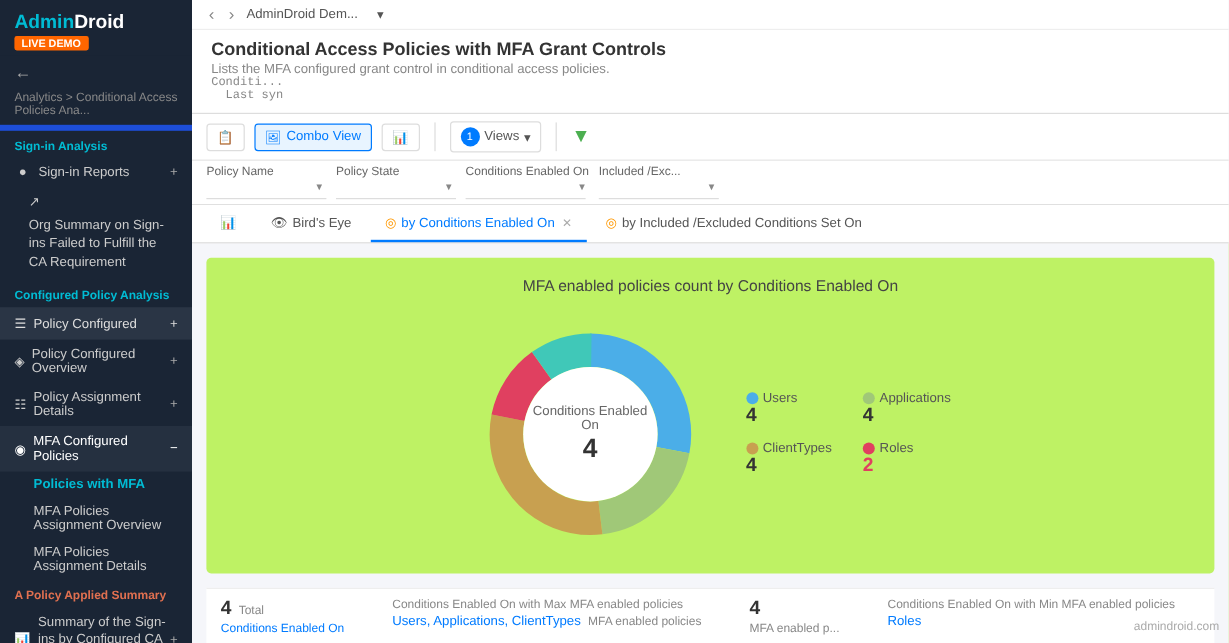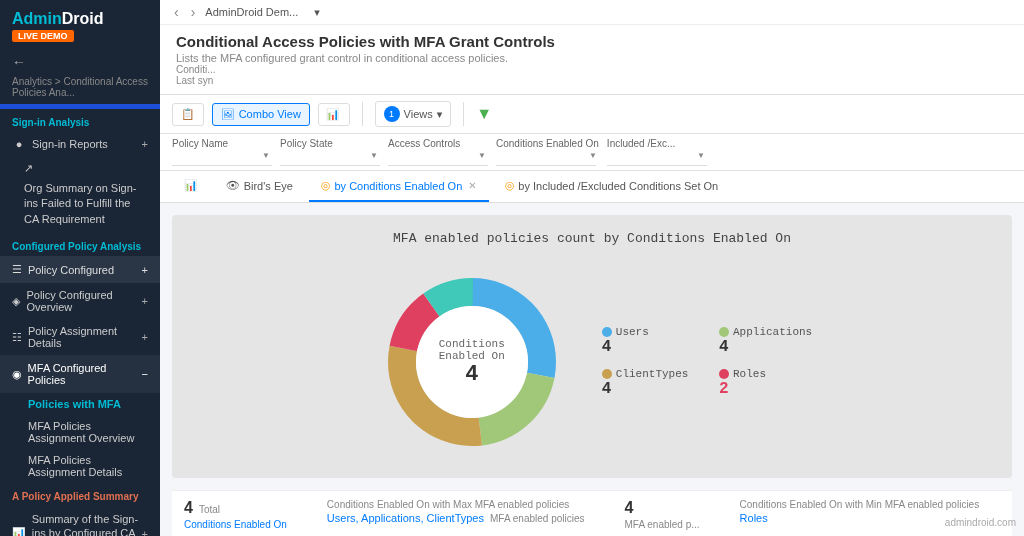--- a/index.html
+++ b/index.html
@@ -30,21 +30,21 @@
     .policy-configured-item.active { background: #2a3545; }
 
     
     .main-content { flex: 1; display: flex; flex-direction: column; overflow: hidden; }
 
     
     .top-header { background: white; border-bottom: 1px solid #ddd; padding: 8px 16px; display: flex; align-items: flex-start; justify-content: space-between; flex-direction: column; }
     .header-left { flex: 1; }
     .page-title { font-size: 15px; font-weight: bold; color: #333; }
     .page-subtitle { font-size: 11px; color: #888; margin-top: 2px; }
-    .header-right { font-size: 10px; color: #888; text-align: left; }
+    .header-right { font-size: 10px; color: #888; text-align: right; font-family: Liberation Mono, monospace; }
 
     
     .toolbar { background: white; border-bottom: 1px solid #e0e0e0; padding: 6px 12px; display: flex; align-items: center; gap: 8px; }
     .toolbar-btn { display: flex; align-items: center; gap: 4px; padding: 4px 8px; border: 1px solid #ddd; background: white; border-radius: 3px; cursor: pointer; font-size: 11px; color: #555; }
     .toolbar-btn.active { background: #e8f4ff; border-color: #007bff; color: #007bff; }
     .toolbar-separator { width: 1px; height: 24px; background: #ddd; margin: 0 4px; }
 
     
     .filter-bar { background: white; border-bottom: 1px solid #e0e0e0; padding: 4px 12px; display: flex; align-items: center; gap: 8px; }
     .filter-item { display: flex; flex-direction: column; }
@@ -56,21 +56,21 @@
     
     .content-area { flex: 1; overflow-y: auto; background: #f5f6fa; }
 
     
     .tabs-bar { background: white; border-bottom: 1px solid #ddd; display: flex; align-items: center; padding: 0 12px; gap: 4px; }
     .tab-item { display: flex; align-items: center; gap: 4px; padding: 8px 12px; font-size: 11px; cursor: pointer; color: #555; border-bottom: 2px solid transparent; }
     .tab-item.active { color: #007bff; border-bottom-color: #007bff; }
     .tab-close { color: #aaa; font-size: 10px; margin-left: 2px; }
 
     
-    .chart-section { background: #e5e5e5; margin: 12px; border-radius: 4px; padding: 16px; font-family: Liberation Mono, monospace; }
+    .chart-section { background: #bef264; margin: 12px; border-radius: 4px; padding: 16px; }
     .chart-title { font-size: 13px; color: #444; margin-bottom: 16px; text-align: center; font-weight: normal; }
     .chart-content { display: flex; align-items: center; gap: 30px; justify-content: center; }
 
     
     .donut-container { position: relative; width: 200px; height: 200px; flex-shrink: 0; }
     .donut-center { position: absolute; top: 50%; left: 50%; transform: translate(-50%, -50%); text-align: center; }
     .donut-center-label { font-size: 11px; color: #666; }
     .donut-center-value { font-size: 22px; font-weight: bold; color: #333; }
 
     
@@ -239,26 +239,20 @@
 
     <div class="filter-bar">
       <div class="filter-item">
         <span class="filter-label">Policy Name</span>
         <div class="filter-down">
           <select class="filter-select"><option></option></select>
         </div>
       </div>
       <div class="filter-item">
         <span class="filter-label">Policy State</span>
-        <div class="filter-down">
-          <select class="filter-select"><option></option></select>
-        </div>
-      </div>
-      <div class="filter-item">
-        <span class="filter-label">Access Controls</span>
         <div class="filter-down">
           <select class="filter-select"><option></option></select>
         </div>
       </div>
       <div class="filter-item">
         <span class="filter-label">Conditions Enabled On</span>
         <div class="filter-down">
           <select class="filter-select"><option></option></select>
         </div>
       </div>

